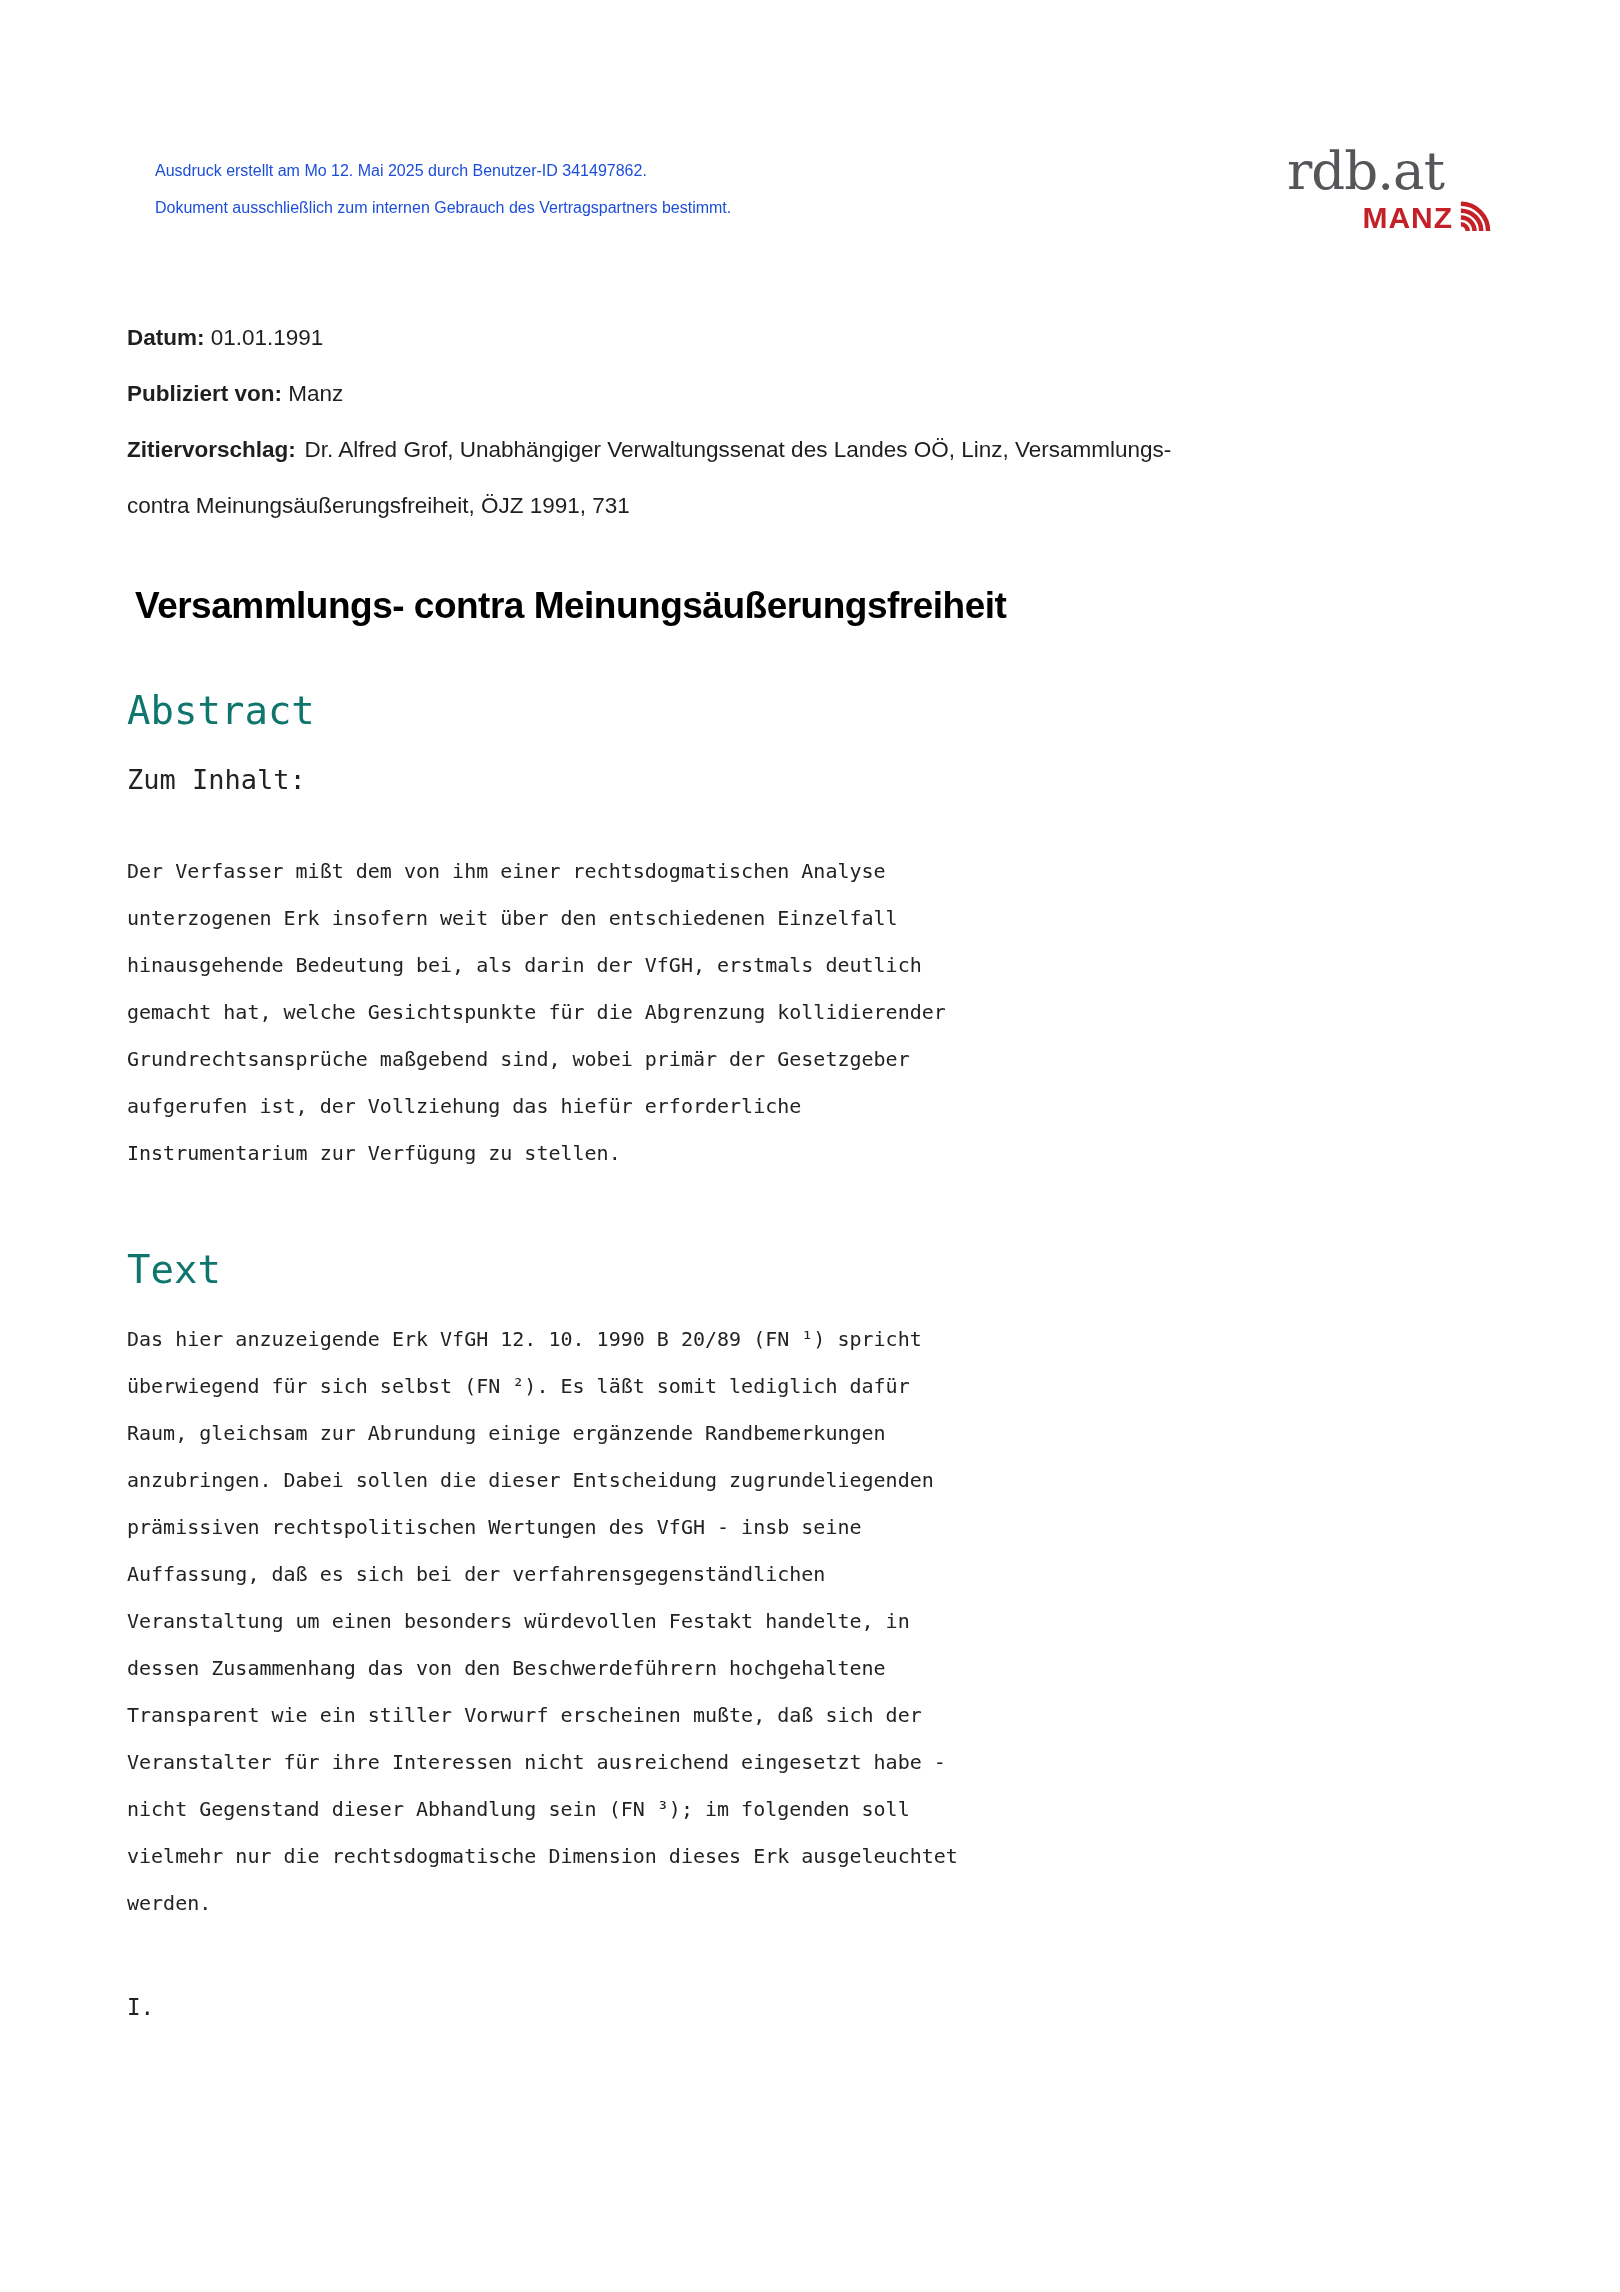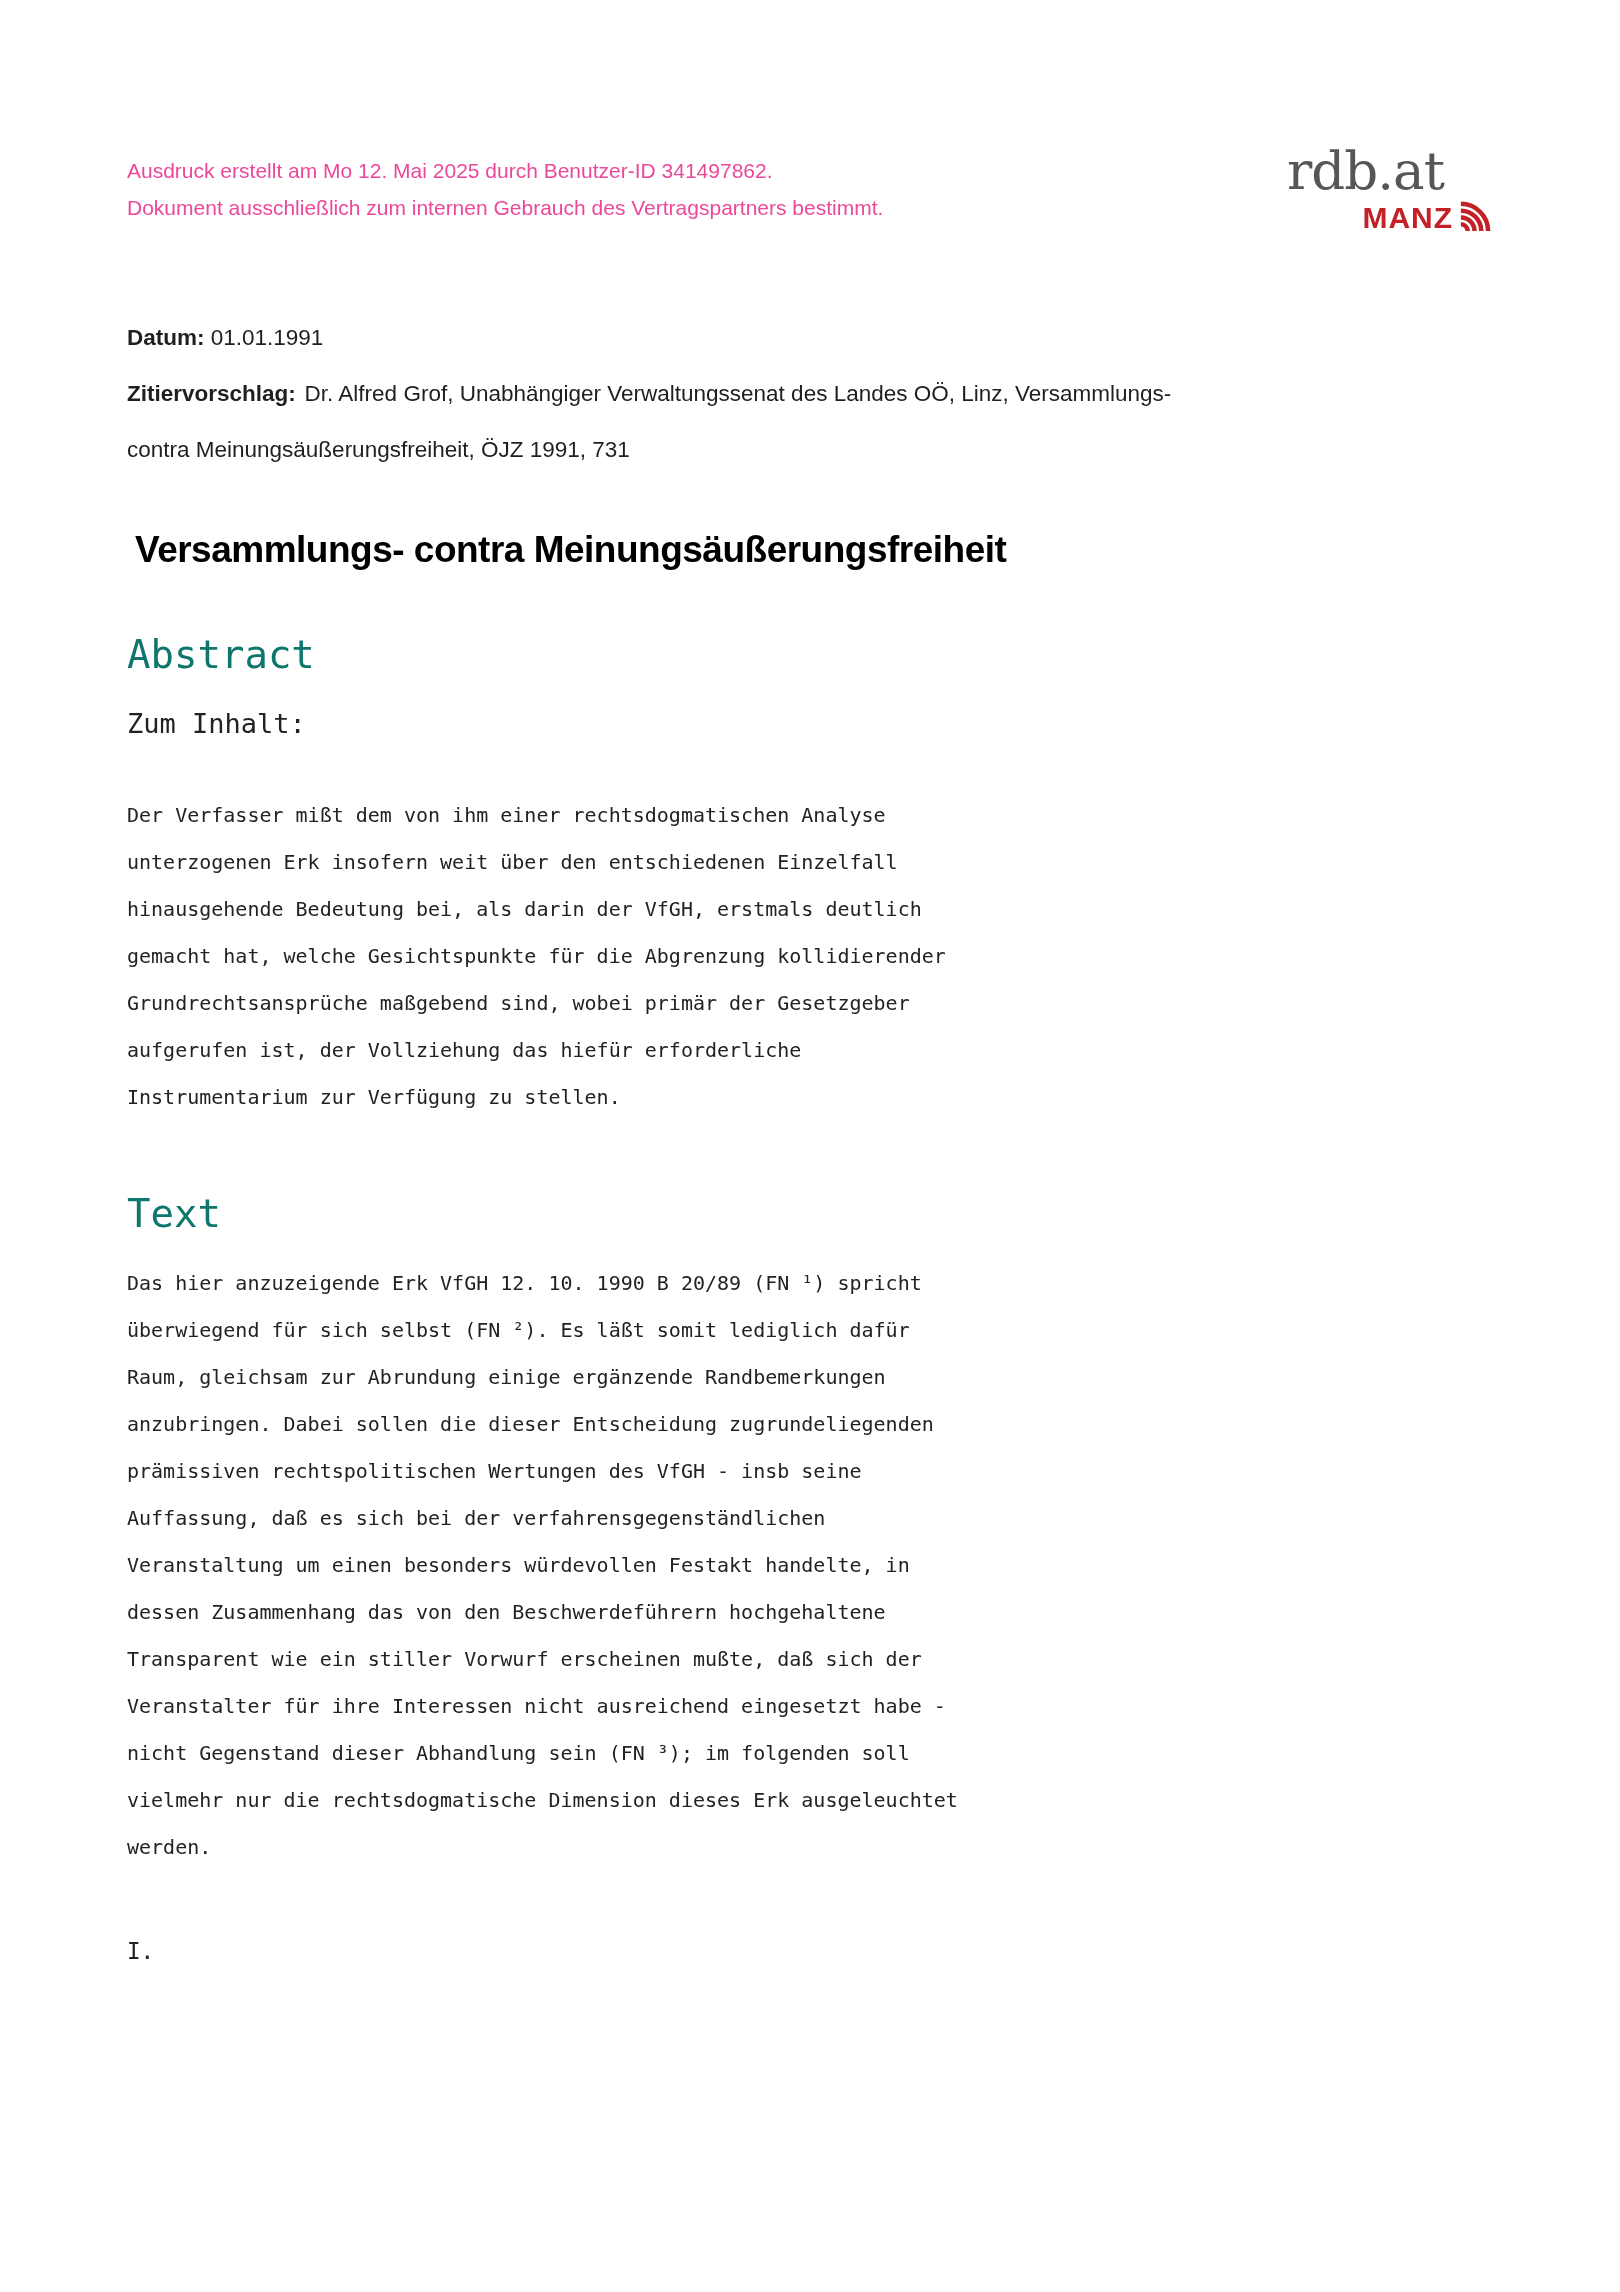--- a/index.html
+++ b/index.html
@@ -15,23 +15,24 @@
     font-family: "Liberation Sans", sans-serif;
   }
 
   
   .header-row {
     display: flex;
     justify-content: space-between;
     align-items: flex-start;
   }
   .print-note {
-    font-size: 21px;
+    font-size: 16px;
     line-height: 37px;
-    color: #ec4899;
+    color: #1d4ed8;
+    margin-left: 28px;
   }
   .logo-block {
     margin-top: -7.8px;
     min-width: 206px;
   }
   .logo-main {
     font-family: "DejaVu Serif", serif;
     font-size: 53px;
     line-height: 1.0;
     letter-spacing: -1px;
@@ -140,20 +141,21 @@
               <path d="M5 5  A28 28 0 0 1 33 33"></path>
             </g>
           </svg>
         </span>
       </div>
     </div>
   </div>
 
   <div class="meta-block">
     <p class="meta-line"><span class="meta-label">Datum:</span> <span class="meta-value">01.01.1991</span></p>
+    <p class="meta-line"><span class="meta-label">Publiziert von:</span> <span class="meta-value">Manz</span></p>
     <p class="meta-line"><span class="meta-label wide-gap">Zitiervorschlag:</span><span class="meta-value">Dr. Alfred Grof, Unabhängiger Verwaltungssenat des Landes OÖ, Linz, Versammlungs-
 contra Meinungsäußerungsfreiheit, ÖJZ 1991, 731</span></p>
   </div>
 
   <h1 class="doc-title">Versammlungs- contra Meinungsäußerungsfreiheit</h1>
 
 
   <h3 class="section-heading">Abstract</h3>
   <p class="mono-intro">Zum Inhalt:</p>
   <div class="mono-body">Der Verfasser mißt dem von ihm einer rechtsdogmatischen Analyse

